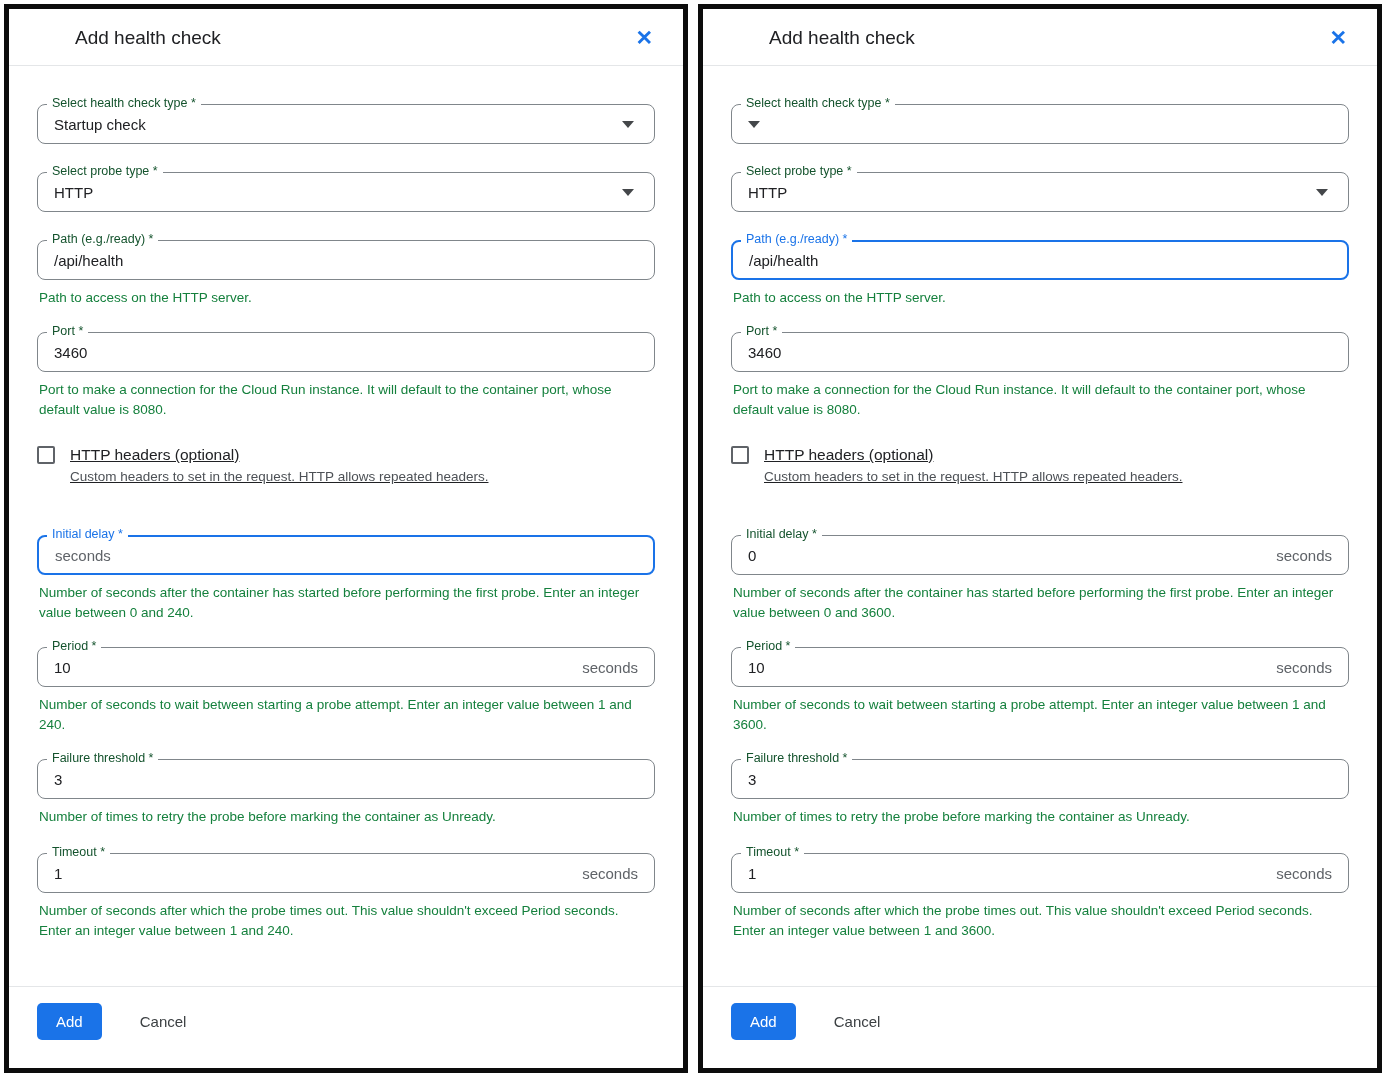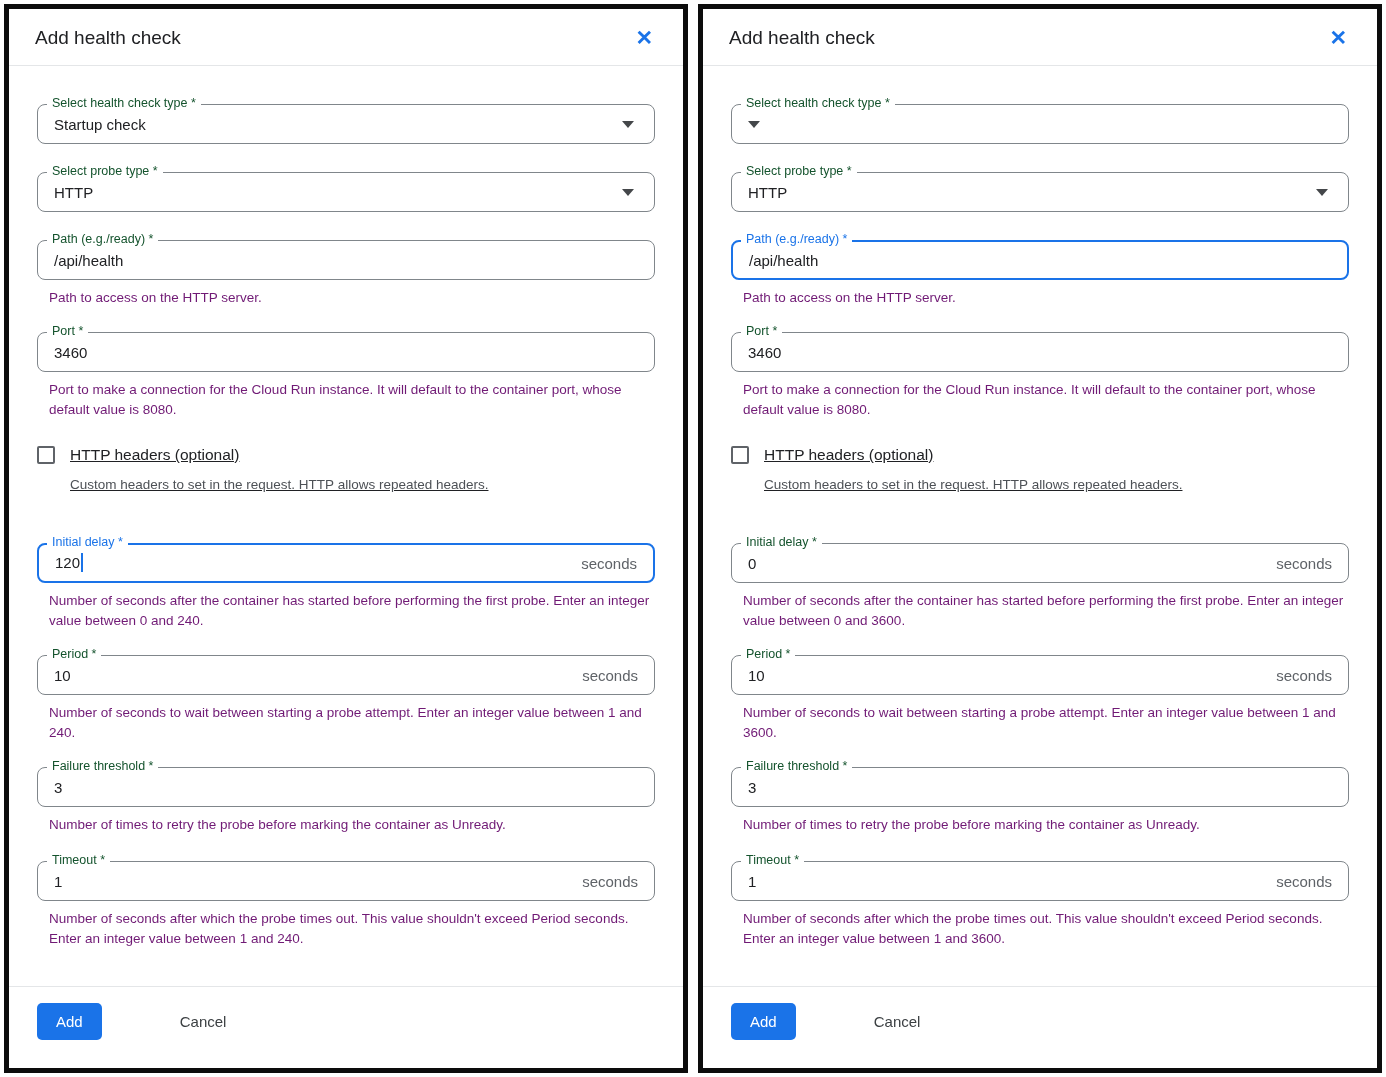--- a/index.html
+++ b/index.html
@@ -11,20 +11,21 @@
   }
   .wrap { display: flex; gap: 10px; padding: 4px; height: 1077px; }
   .dialog {
     flex: 1; height: 1069px; background: #fff;
     border: 5px solid #0c0c0c;
     display: flex; flex-direction: column;
   }
   .titlebar {
     display: flex; align-items: center; justify-content: space-between;
     padding: 16px 26px 15px 26px;
+    margin-left: 40px;
   }
   .title { font-size: 19px; font-weight: 400; color: #202124; }
   .close {
     color: #1a73e8; font-size: 21px; font-weight: 600; line-height: 1;
     cursor: pointer; padding: 2px 4px;
   }
   .hdiv { border-top: 1px solid #e4e6e8; }
   .form { flex: 1; padding: 10px 28px 0 28px; }
   .field { position: relative; margin-top: 28px; }
   .box {
@@ -43,44 +44,44 @@
   .caret {
     display: inline-block; width: 2px; height: 19px; background: #1a73e8;
     vertical-align: middle; margin-left: 1px; margin-top: -3px;
   }
   .dd-arrow {
     width: 0; height: 0; margin-right: 4px;
     border-left: 6px solid transparent; border-right: 6px solid transparent;
     border-top: 7px solid #44474a;
   }
   .helper {
-    margin: 8px 2px 0 12px; font-size: 13.5px; color: #701a75;
+    margin: 8px 2px 0 2px; font-size: 13.5px; color: #15803d;
     line-height: 20px; max-width: 612px;
   }
   .mt-sm { margin-top: 24px; }
   .mt-md { margin-top: 26px; }
   .mt-xl { margin-top: 48px; }
   .cbrow { display: flex; margin-top: 24px; gap: 15px; text-decoration: underline; }
   .cb {
     width: 18px; height: 18px; border: 2px solid #5f6368; border-radius: 2px;
     flex: none; margin-top: 2px; background: #fff; cursor: pointer;
   }
   .cblabel { font-size: 15.5px; color: #202124; line-height: 21px; cursor: pointer; }
-  .cbhelper { font-size: 13.5px; color: #4d5156; line-height: 20px; margin-top: 10px; }
+  .cbhelper { font-size: 13.5px; color: #4d5156; line-height: 20px; margin-top: 2px; }
   .footer {
     padding: 16px 28px 28px 28px;
     display: flex; align-items: center; gap: 38px;
   }
   .btn-add {
     background: #1a73e8; color: #fff; border: none; border-radius: 5px;
     padding: 10px 19px; font-size: 15px; font-family: inherit; cursor: pointer;
   }
   .btn-cancel {
     background: none; border: none; color: #3c4043; font-size: 15px;
-    font-family: inherit; cursor: pointer; padding: 10px 0; margin-left: 40px;
+    font-family: inherit; cursor: pointer; padding: 10px 0;
   }
 </style>
 </head>
 <body>
 
 <div class="wrap">
 
   <section class="dialog">
     <div class="titlebar">
       <h1 class="title">Add health check</h1>
@@ -125,21 +126,20 @@
       <div class="cbrow">
         <span class="cb"></span>
         <div>
           <div class="cblabel">HTTP headers (optional)</div>
           <div class="cbhelper">Custom headers to set in the request. HTTP allows repeated headers.</div>
         </div>
       </div>
 
       <div class="field mt-xl focused">
         <div class="box">
-          <span class="value"><span>120</span><span class="caret"></span></span>
           <span class="suffix">seconds</span>
         </div>
         <span class="flabel">Initial delay *</span>
       </div>
       <div class="helper">Number of seconds after the container has started before performing the first probe. Enter an integer value between 0 and 240.</div>
 
       <div class="field mt-sm">
         <div class="box">
           <span class="value">10</span>
           <span class="suffix">seconds</span>

